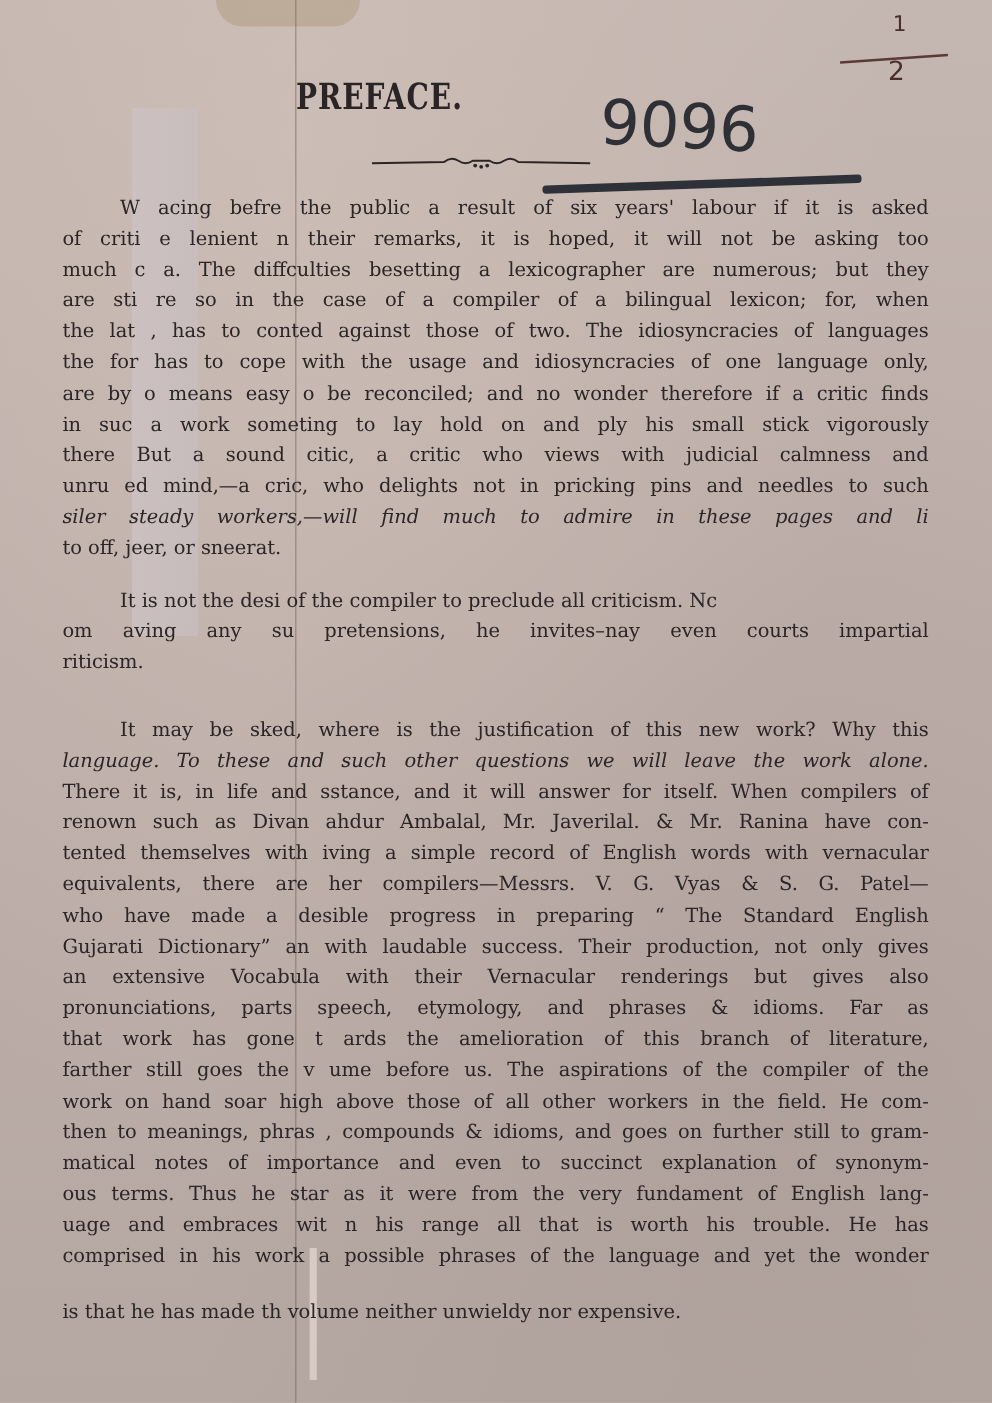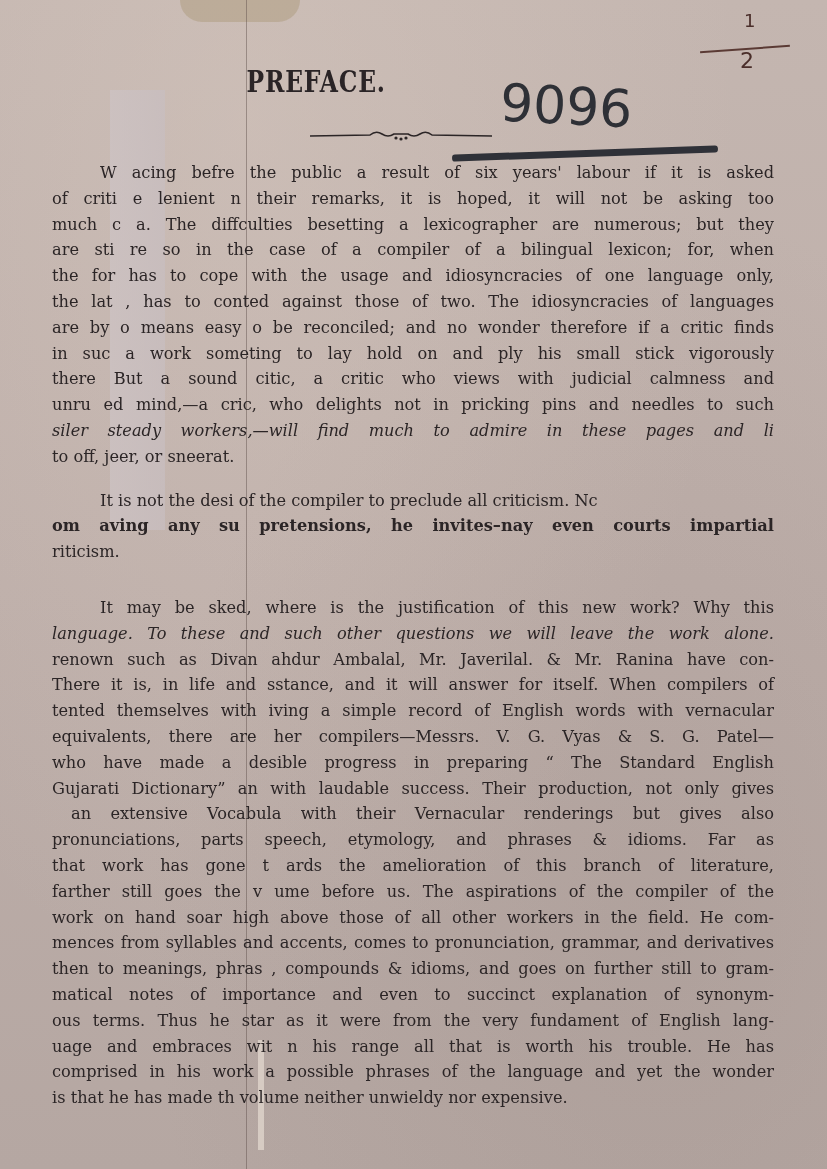--- a/index.html
+++ b/index.html
@@ -100,52 +100,51 @@
     <circle cx="91" cy="11" r="1.6" fill="#2b2526"></circle>
     <circle cx="96" cy="10" r="1.6" fill="#2b2526"></circle>
   </svg>
 
   <div class="body-text">
     <div class="para">
       <p class="indent" style="white-space: nowrap;">W     acing befre the public a result of six years' labour if it is  asked</p>
       <p style="white-space: nowrap;">of criti    e lenient n their remarks, it is hoped, it will not be asking  too</p>
       <p style="white-space: nowrap;">much c    a. The diffculties besetting a lexicographer are numerous; but they</p>
       <p style="white-space: nowrap;">are sti    re so in the case of a compiler of a bilingual  lexicon;  for, when</p>
+      <p style="white-space: nowrap;">the lat  , has to conted against those of two. The idiosyncracies of languages</p>
       <p style="white-space: nowrap;">the for    has to cope with the usage and idiosyncracies of one language only,</p>
-      <p style="white-space: nowrap;">the lat  , has to conted against those of two. The idiosyncracies of languages</p>
       <p style="white-space: nowrap;">are by o means easy o be reconciled; and no wonder therefore if a critic finds</p>
       <p style="white-space: nowrap;">in suc a work someting to lay hold on and ply his small stick  vigorously</p>
       <p style="white-space: nowrap;">there  But a sound citic, a critic who views with judicial  calmness  and</p>
       <p style="white-space: nowrap;">unru ed mind,—a cric, who delights not in pricking pins and needles to such</p>
       <p style="white-space: nowrap; font-style: italic;">siler steady workers,—will find much to admire in  these  pages  and  li</p>
       <p class="last" style="white-space: nowrap;">to off, jeer, or sneerat.</p>
     </div>
     <div class="gap1"></div>
     <div class="para">
       <p class="indent last" style="white-space: nowrap;">It is not the desi of the compiler to preclude all criticism. Nc</p>
-      <p style="white-space: nowrap; font-weight: bold;">om  aving  any  su  pretensions,  he  invites–nay  even  courts  impartial</p>
+      <p style="white-space: nowrap;">om  aving  any  su  pretensions,  he  invites–nay  even  courts  impartial</p>
       <p class="last" style="white-space: nowrap;">riticism.</p>
     </div>
     <div class="gap2"></div>
     <div class="para">
       <p class="indent" style="white-space: nowrap;">It may be  sked, where is the justification of this new work?  Why  this</p>
       <p style="white-space: nowrap; font-style: italic;">language. To these and such other questions we will  leave  the work  alone.</p>
+      <p style="white-space: nowrap;">There it is, in life and sstance, and it will answer for itself. When compilers  of</p>
       <p style="white-space: nowrap;">renown such as Divan ahdur Ambalal, Mr. Javerilal. &amp; Mr. Ranina have con-</p>
-      <p style="white-space: nowrap;">There it is, in life and sstance, and it will answer for itself. When compilers  of</p>
       <p style="white-space: nowrap;">tented themselves with iving a simple record of English words with vernacular</p>
       <p style="white-space: nowrap;">equivalents, there are  her  compilers—Messrs. V. G. Vyas &amp; S. G. Patel—</p>
       <p style="white-space: nowrap;">who have  made a desible  progress  in  preparing “ The Standard English</p>
       <p style="white-space: nowrap;">Gujarati Dictionary” an with laudable success. Their production, not only gives</p>
-      <p style="white-space: nowrap; margin-left: 19px;">an extensive  Vocabula  with their  Vernacular  renderings  but  gives also</p>
+      <p style="white-space: nowrap;">an extensive  Vocabula  with their  Vernacular  renderings  but  gives also</p>
       <p style="white-space: nowrap;">pronunciations,  parts   speech, etymology, and  phrases &amp; idioms.  Far  as</p>
       <p style="white-space: nowrap;">that work has gone  t ards the  amelioration of this  branch  of  literature,</p>
       <p style="white-space: nowrap;">farther still goes the v ume before us. The aspirations of the compiler of the</p>
       <p style="white-space: nowrap;">work on hand soar high above those of all other workers in the field. He com-</p>
-      <p style="white-space: nowrap;">mences from syllables and accents, comes to pronunciation, grammar, and derivatives</p>
       <p style="white-space: nowrap;">then to meanings, phras , compounds &amp; idioms, and goes on further still to gram-</p>
       <p style="white-space: nowrap;">matical notes of importance and even to succinct  explanation  of  synonym-</p>
       <p style="white-space: nowrap;">ous terms. Thus he star  as it were from the very fundament of English lang-</p>
       <p style="white-space: nowrap;">uage and  embraces wit n his range  all that is  worth his  trouble. He has</p>
       <p style="white-space: nowrap;">comprised in his work a  possible phrases of the language and yet the wonder</p>
-      <p class="last" style="white-space: nowrap;">is that he has made th  volume neither unwieldy nor expensive.</p>
+      <p class="last" style="white-space: nowrap; margin-top: 21px;">is that he has made th  volume neither unwieldy nor expensive.</p>
     </div>
   </div>
 </div>
 
 </body></html>

